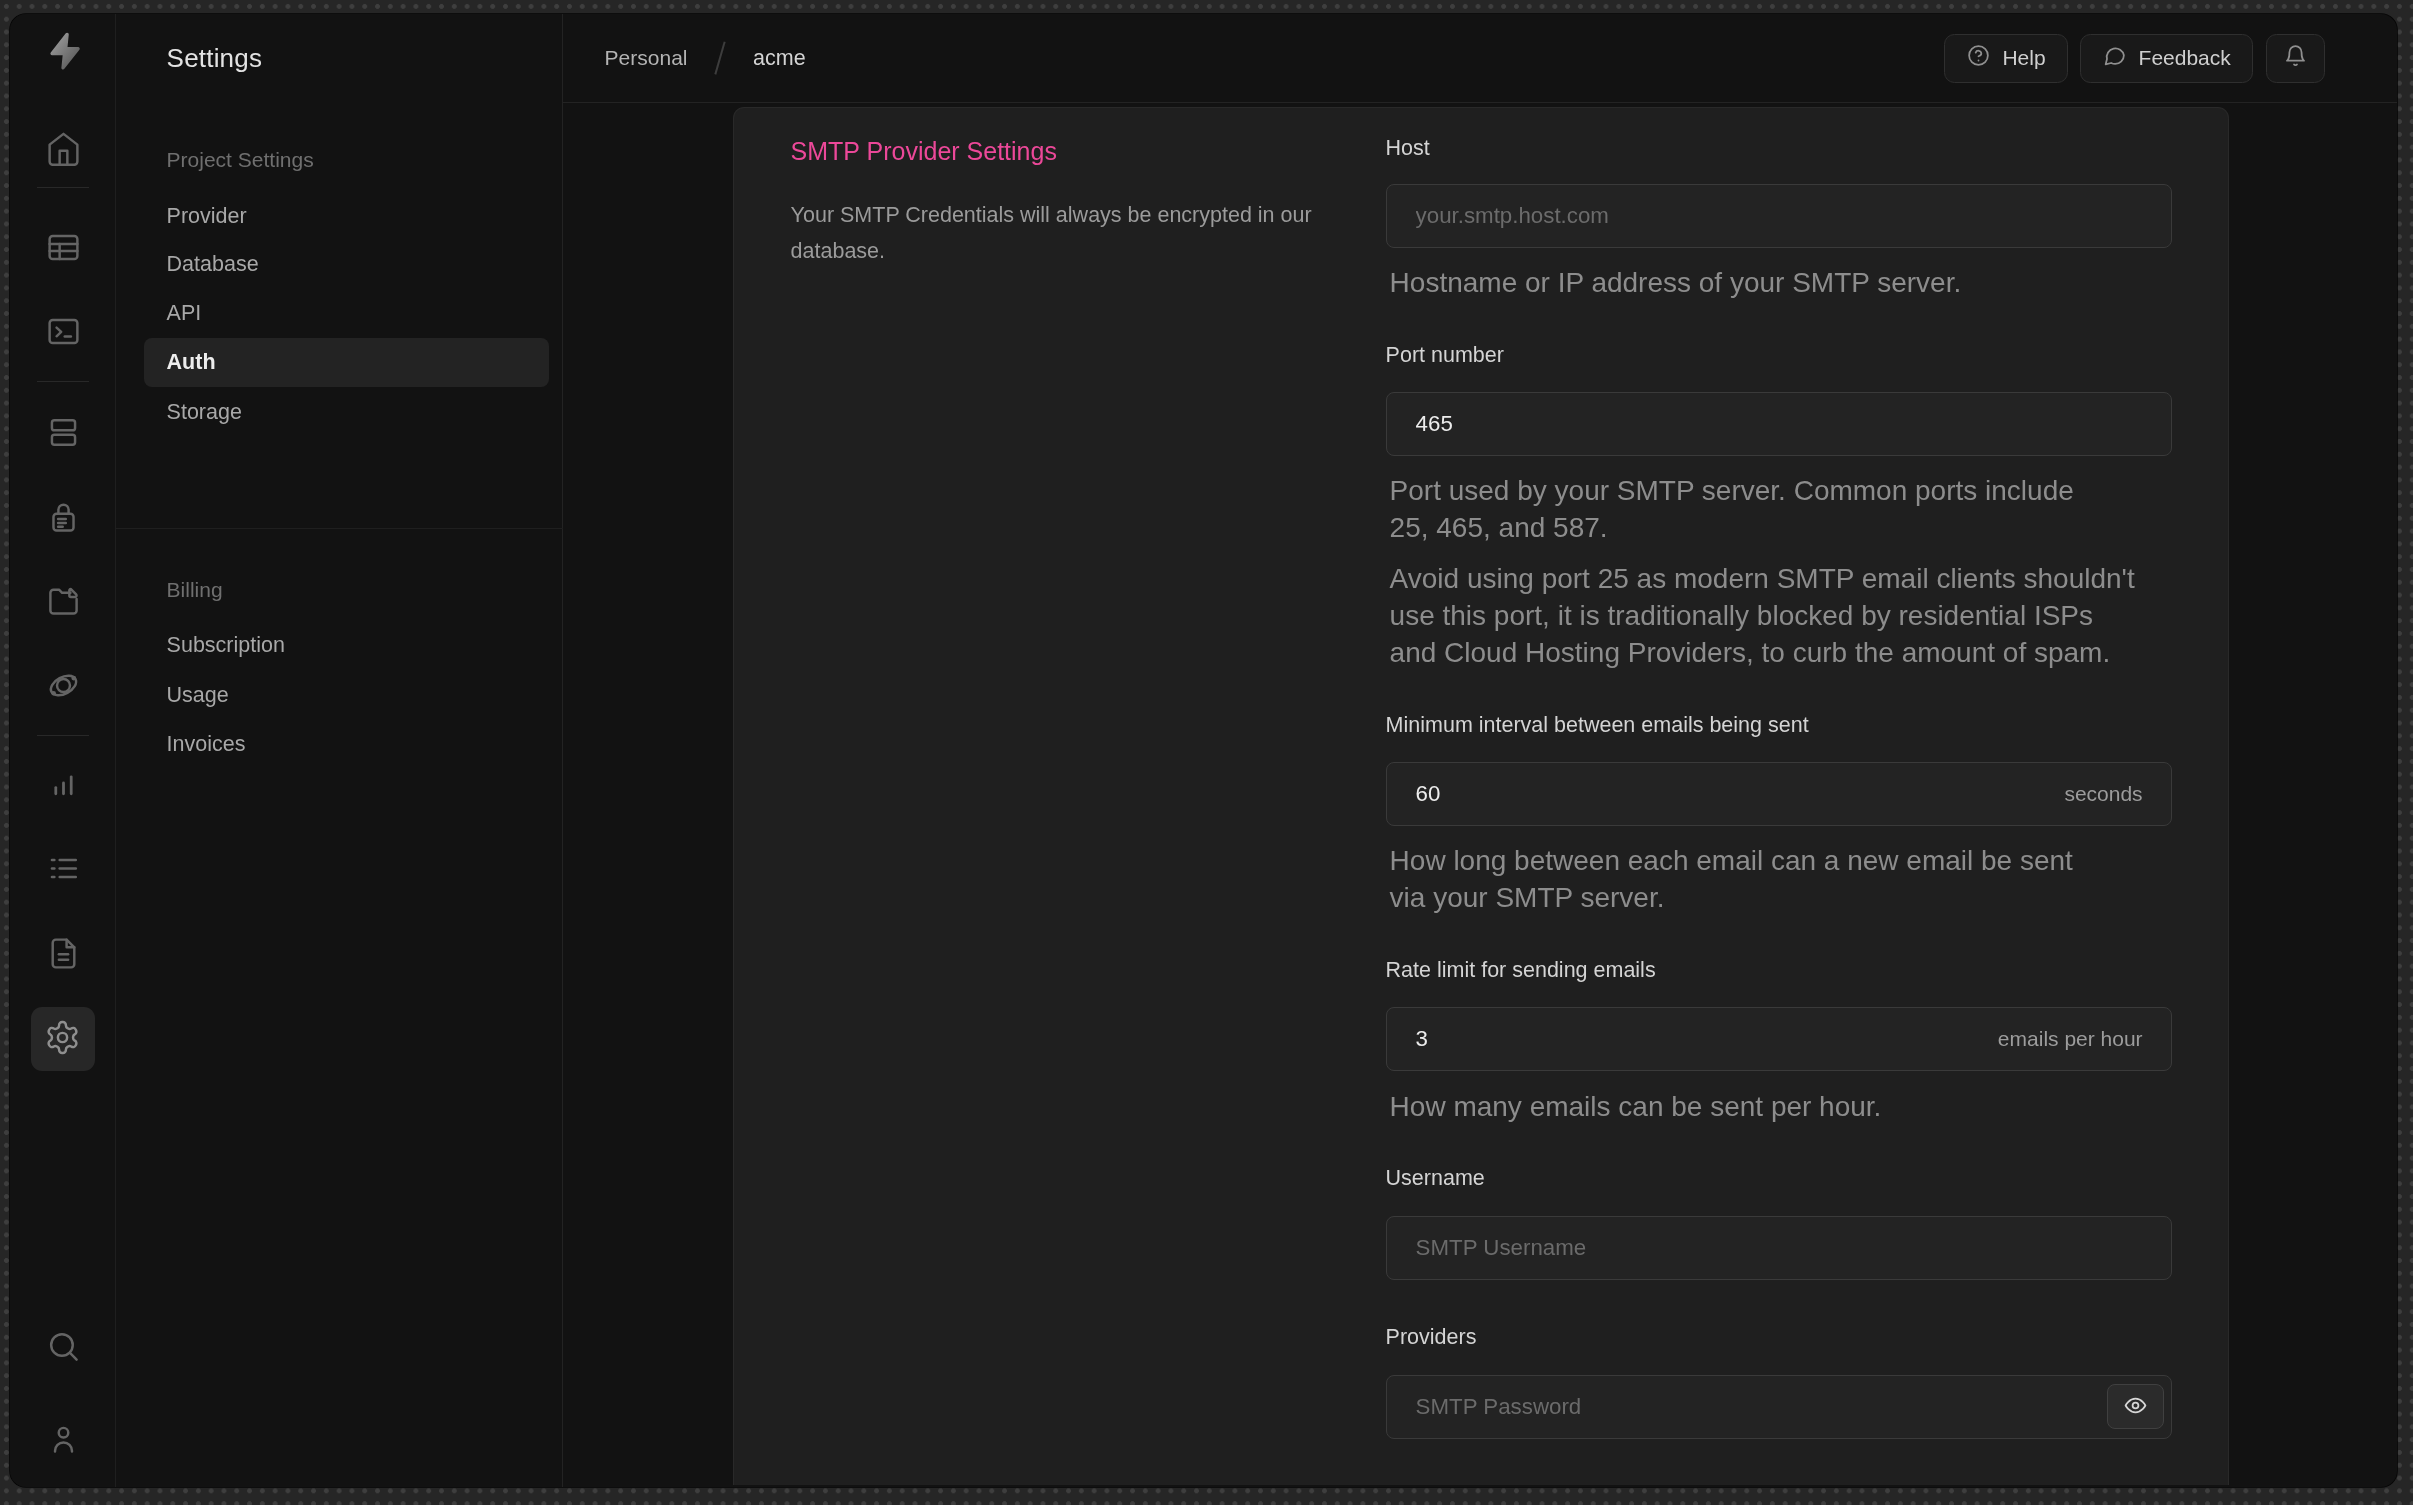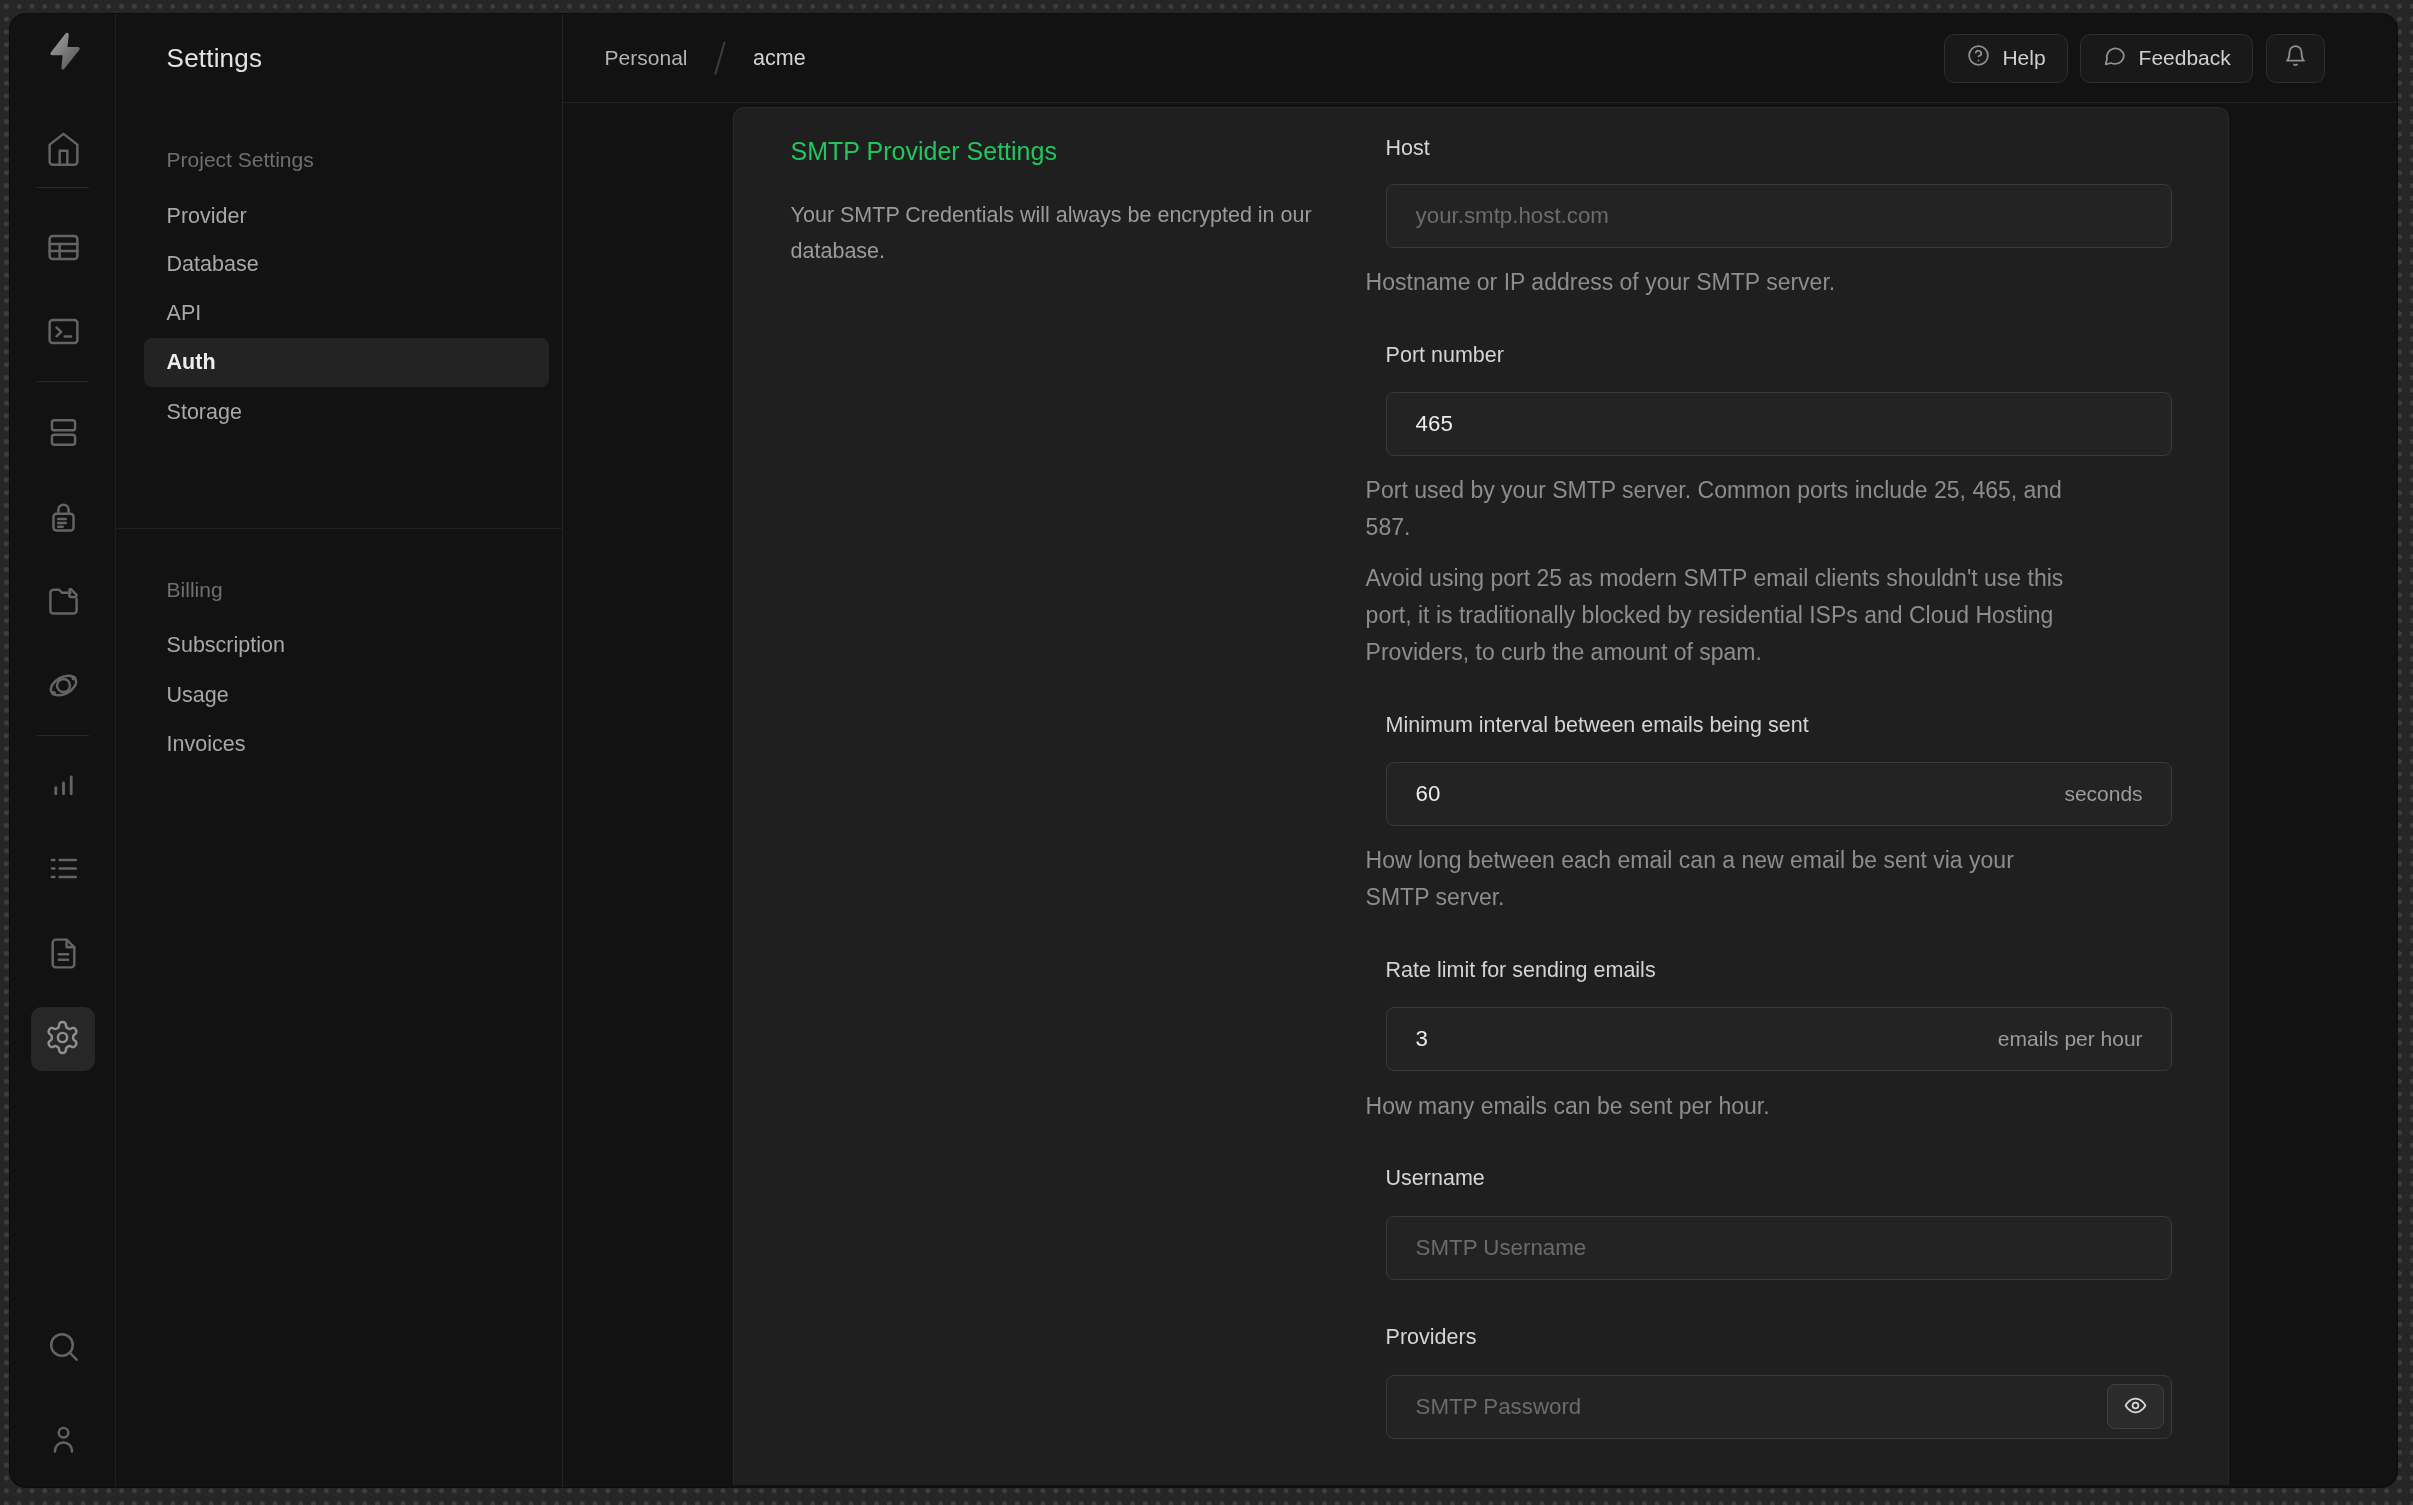--- a/index.html
+++ b/index.html
@@ -53,24 +53,24 @@
   }
   .tb-btn svg { width:25px; height:25px; color:#8f8f8f; }
   .tb-btn.square { width:59px; padding:0; justify-content:center; }
   
   .main { position:absolute; left:553px; top:89px; right:0; bottom:0; }
   .card {
     position:absolute; left:170px; top:3.2px; width:1496px; height:1378px;
     background:#1f1f1f; border:0.8px solid #292929; border-bottom:none;
     border-radius:11.2px 11.2px 0 0;
   }
-  .card-title { position:absolute; left:57px; top:29.5px; font-size:25px; color:#22c55e; }
+  .card-title { position:absolute; left:57px; top:29.5px; font-size:25px; color:#ec4899; }
   .card-desc { position:absolute; left:57px; top:89px; width:543px; font-size:21.5px; line-height:36px; color:#9b9b9b; }
   .f-label { position:absolute; left:652px; font-size:21.5px; color:#d4d4d4; }
-  .f-help { position:absolute; left:632px; width:718px; font-size:23px; line-height:37px; color:#8d8d8d; }
+  .f-help { position:absolute; left:656px; width:718px; font-size:28px; line-height:37px; color:#8d8d8d; }
   .f-help.wide { width:750px; }
   .input-wrap { position:absolute; left:652px; width:786px; height:64px; }
   .input-wrap input {
     width:100%; height:100%; background:#232323; border:0.8px solid #3a3a3a; border-radius:8px;
     padding:0 160px 0 29px; font-size:22.3px; color:#ececec; font-family:inherit; outline:none;
   }
   .input-wrap input::placeholder { color:#6b6b6b; }
   .suffix { position:absolute; right:29px; top:0; height:64px; line-height:64px; font-size:21px; color:#9c9c9c; pointer-events:none; }
   .eye-btn {
     position:absolute; right:8px; top:9.6px; width:57px; height:45px;

